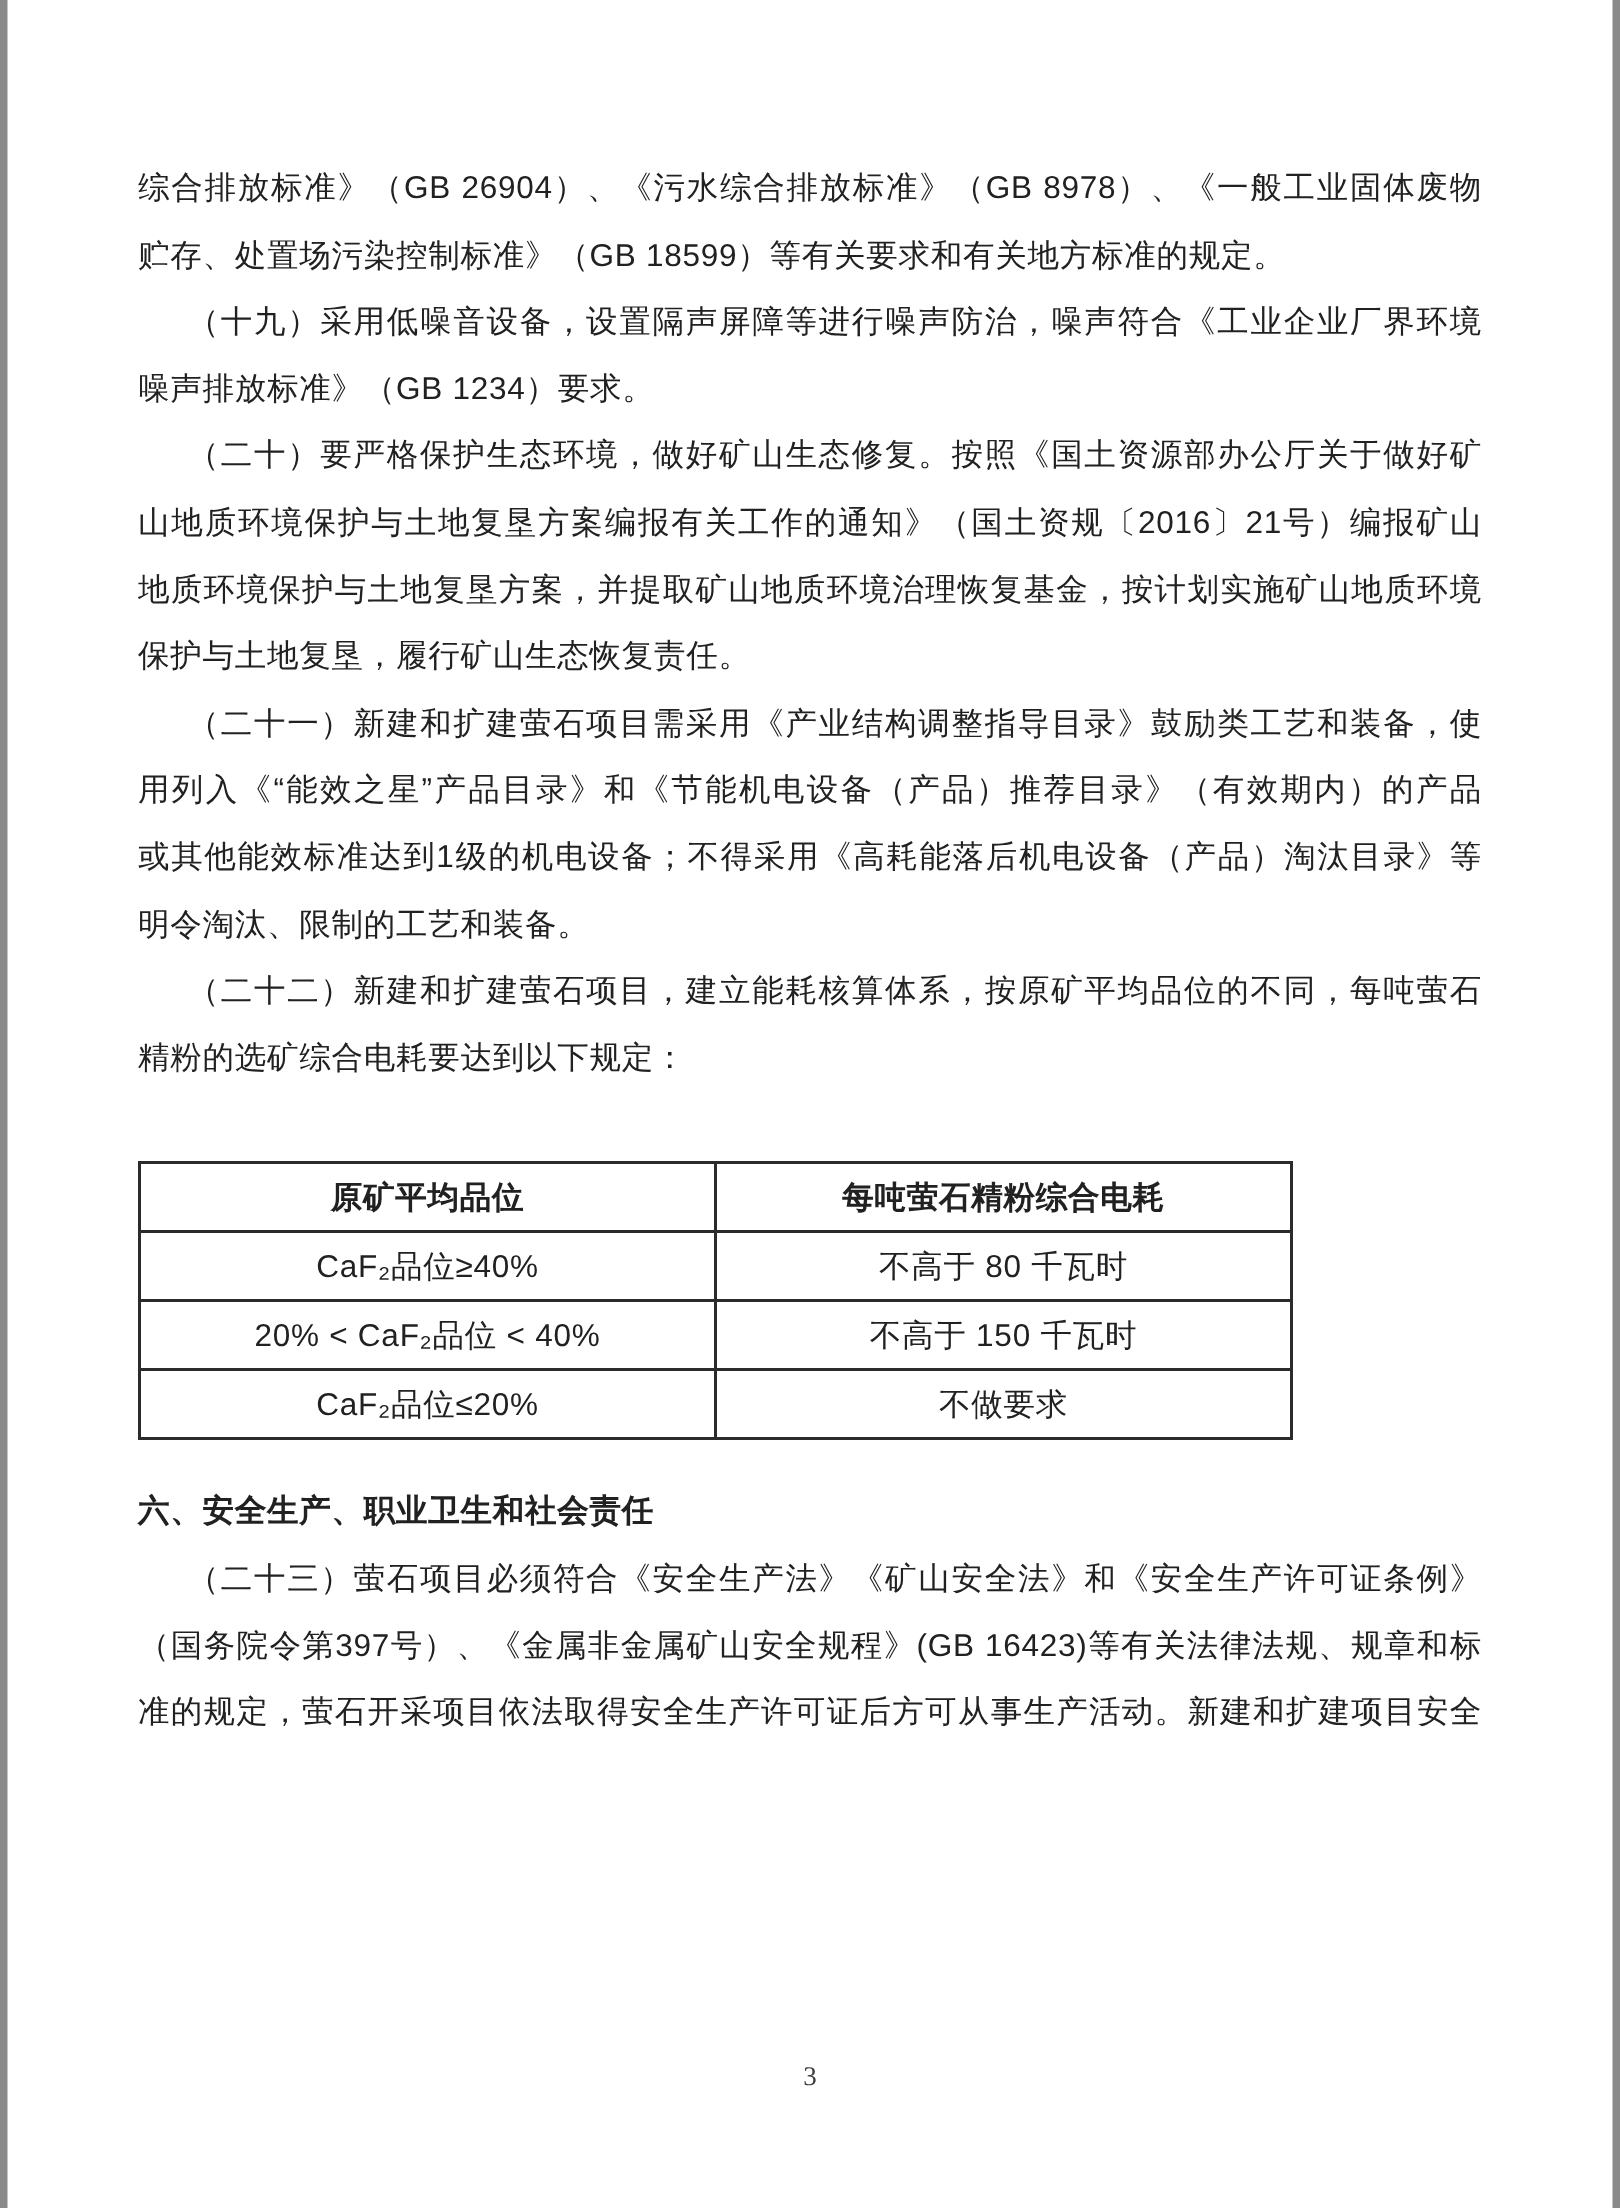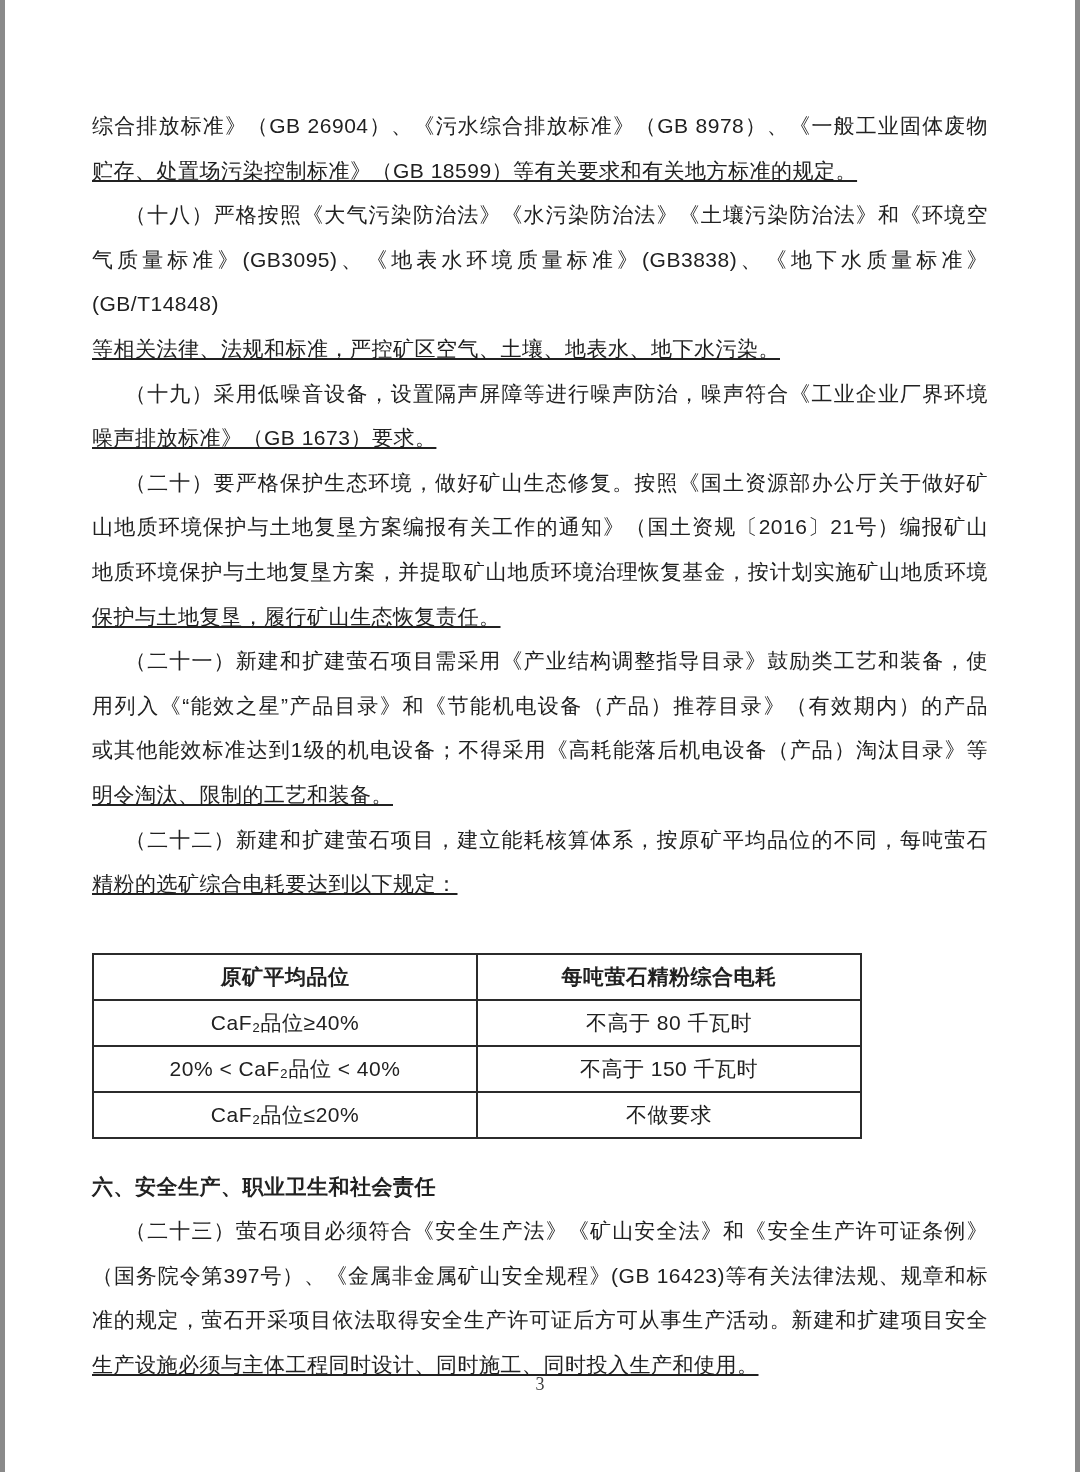--- a/index.html
+++ b/index.html
@@ -22,21 +22,21 @@
     left: 92px; top: 104px; width: 896px;
     font-size: 21px;
     letter-spacing: 0.5px;
   }
   .line {
     line-height: 44.6px;
     text-align: justify;
     text-align-last: justify;
     white-space: normal;
   }
-  .line.end { text-align-last: left; text-decoration: underline; }
+  .line.end { text-align-last: left; }
   .line.indent { text-indent: 33px; }
   table.spec {
     margin-top: 46px;
     border-collapse: collapse;
     table-layout: fixed;
     width: 770px;
   }
   table.spec th, table.spec td {
     border: 2px solid #2b2b2b;
     height: 44px;
@@ -68,29 +68,24 @@
 <div class="edge left"></div>
 <div class="edge right"></div>
 
 <div class="content">
 
   <div>
     <div class="line">综合排放标准》（GB 26904）、《污水综合排放标准》（GB 8978）、《一般工业固体废物</div>
     <div class="line end">贮存、处置场污染控制标准》（GB 18599）等有关要求和有关地方标准的规定。</div>
   </div>
 
-  <div>
-    <div class="line indent">（十八）严格按照《大气污染防治法》《水污染防治法》《土壤污染防治法》和《环境空</div>
-    <div class="line">气质量标准》(GB3095)、《地表水环境质量标准》(GB3838)、《地下水质量标准》(GB/T14848)</div>
-    <div class="line end">等相关法律、法规和标准，严控矿区空气、土壤、地表水、地下水污染。</div>
-  </div>
 
   <div>
     <div class="line indent">（十九）采用低噪音设备，设置隔声屏障等进行噪声防治，噪声符合《工业企业厂界环境</div>
-    <div class="line end">噪声排放标准》（GB 1673）要求。</div>
+    <div class="line end">噪声排放标准》（GB 1234）要求。</div>
   </div>
 
   <div>
     <div class="line indent">（二十）要严格保护生态环境，做好矿山生态修复。按照《国土资源部办公厅关于做好矿</div>
     <div class="line">山地质环境保护与土地复垦方案编报有关工作的通知》（国土资规〔2016〕21号）编报矿山</div>
     <div class="line">地质环境保护与土地复垦方案，并提取矿山地质环境治理恢复基金，按计划实施矿山地质环境</div>
     <div class="line end">保护与土地复垦，履行矿山生态恢复责任。</div>
   </div>
 
   <div>
@@ -125,18 +120,17 @@
       </tr>
     </tbody>
   </table>
 
   <div class="heading">六、安全生产、职业卫生和社会责任</div>
 
   <div>
     <div class="line indent">（二十三）萤石项目必须符合《安全生产法》《矿山安全法》和《安全生产许可证条例》</div>
     <div class="line">（国务院令第397号）、《金属非金属矿山安全规程》(GB 16423)等有关法律法规、规章和标</div>
     <div class="line">准的规定，萤石开采项目依法取得安全生产许可证后方可从事生产活动。新建和扩建项目安全</div>
-    <div class="line end">生产设施必须与主体工程同时设计、同时施工、同时投入生产和使用。</div>
   </div>
 
 </div>
 
 <div class="pageno">3</div>
 
 </body></html>

